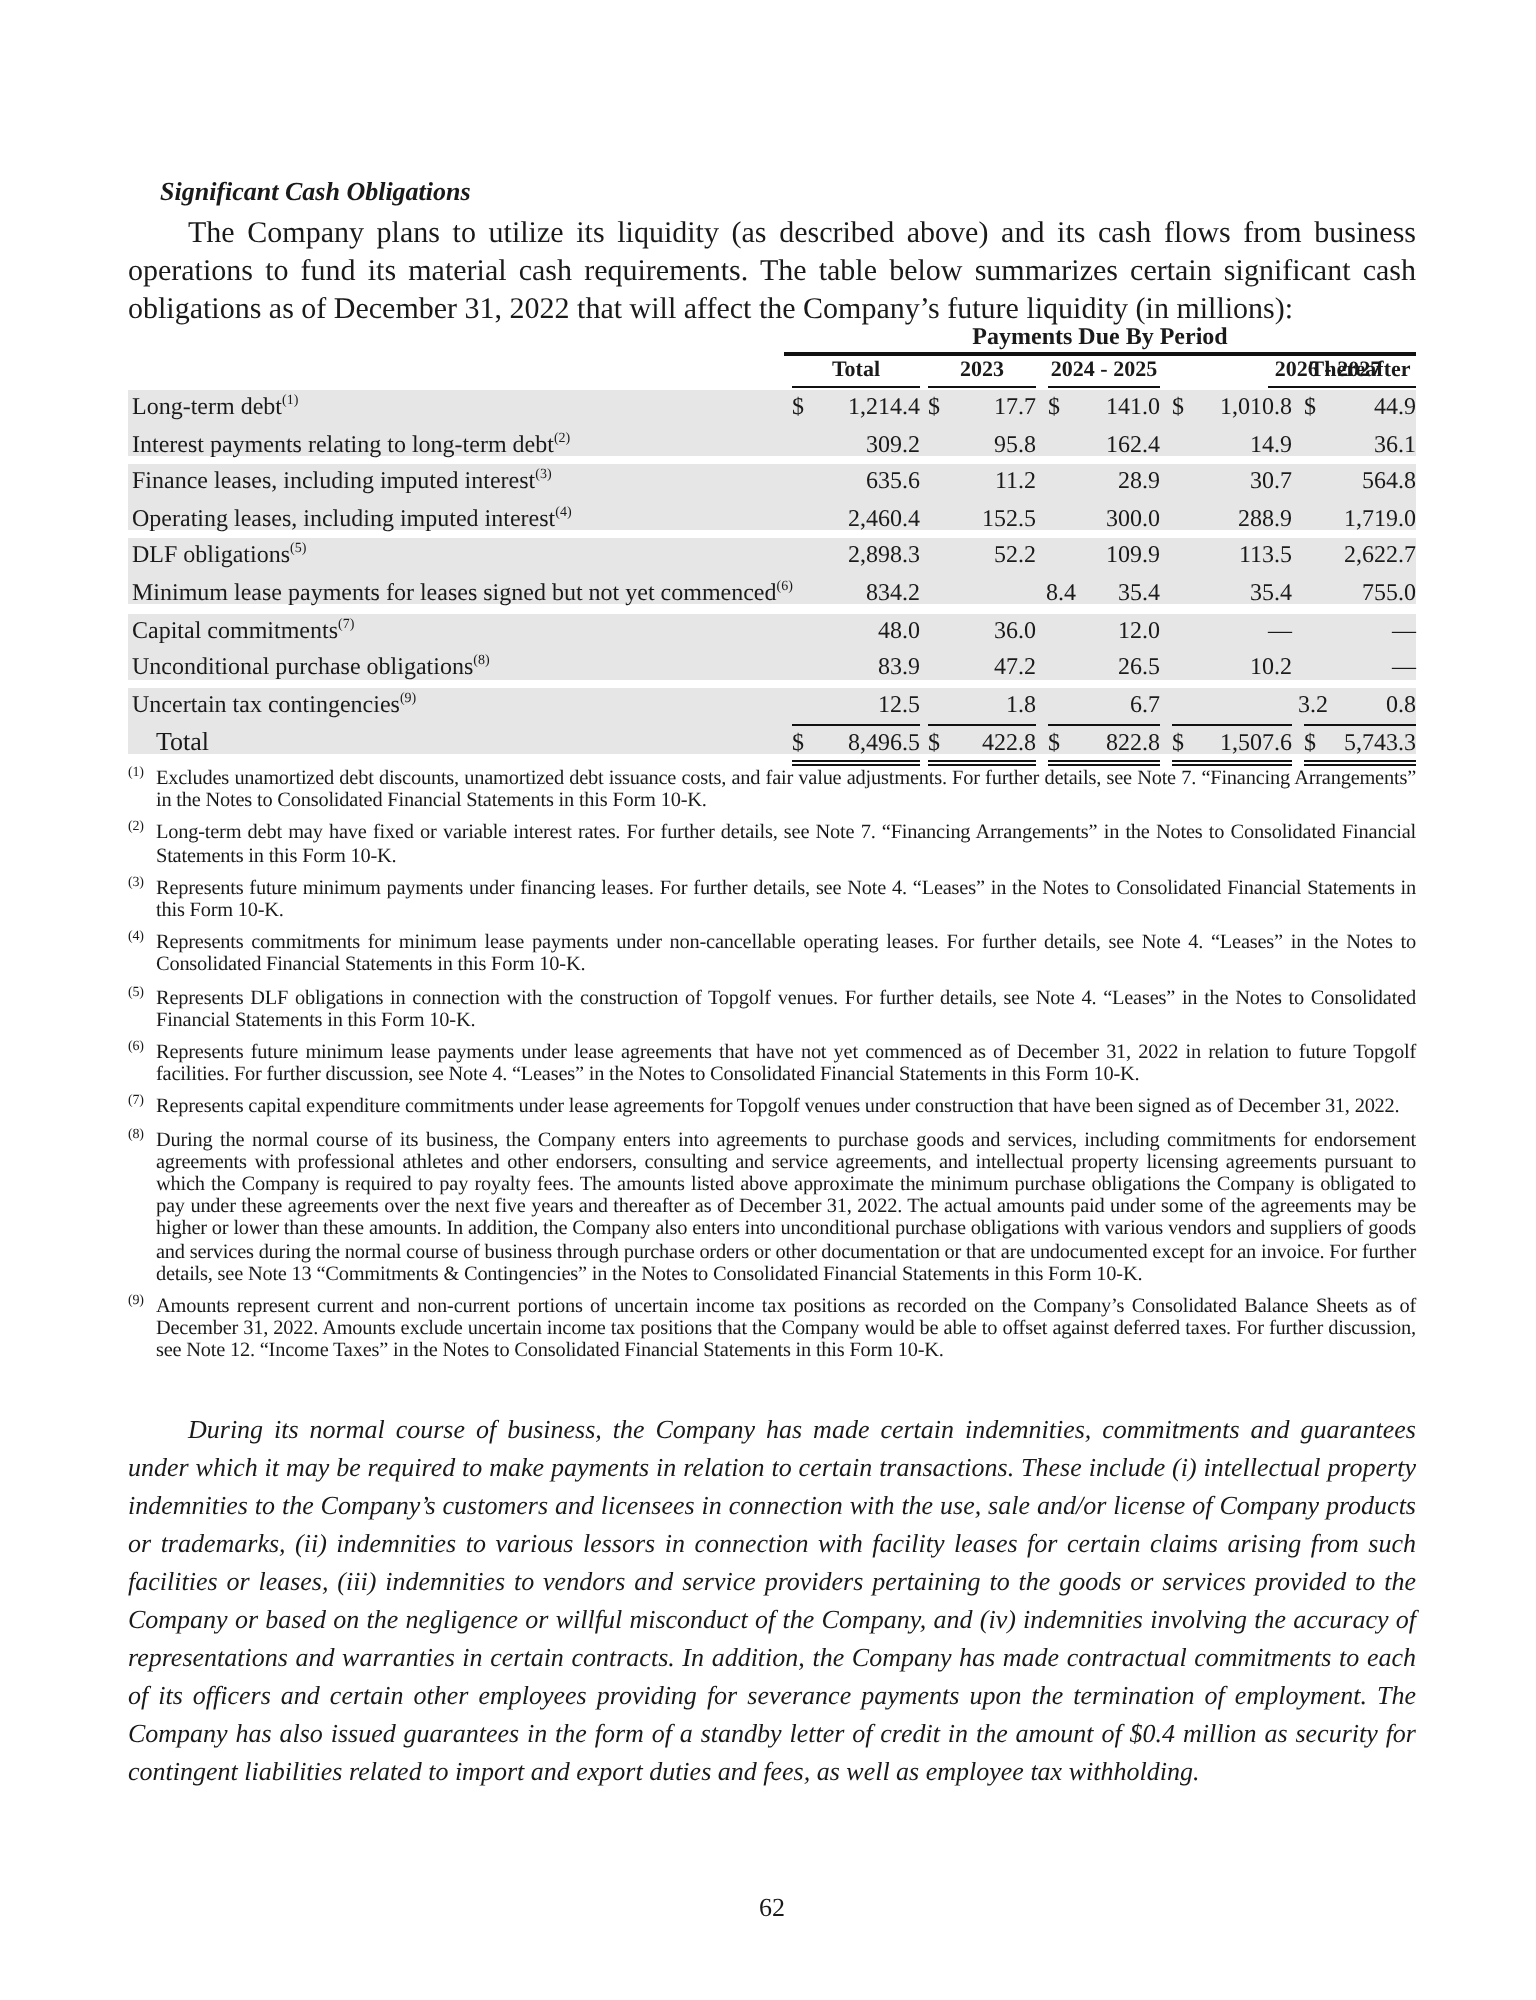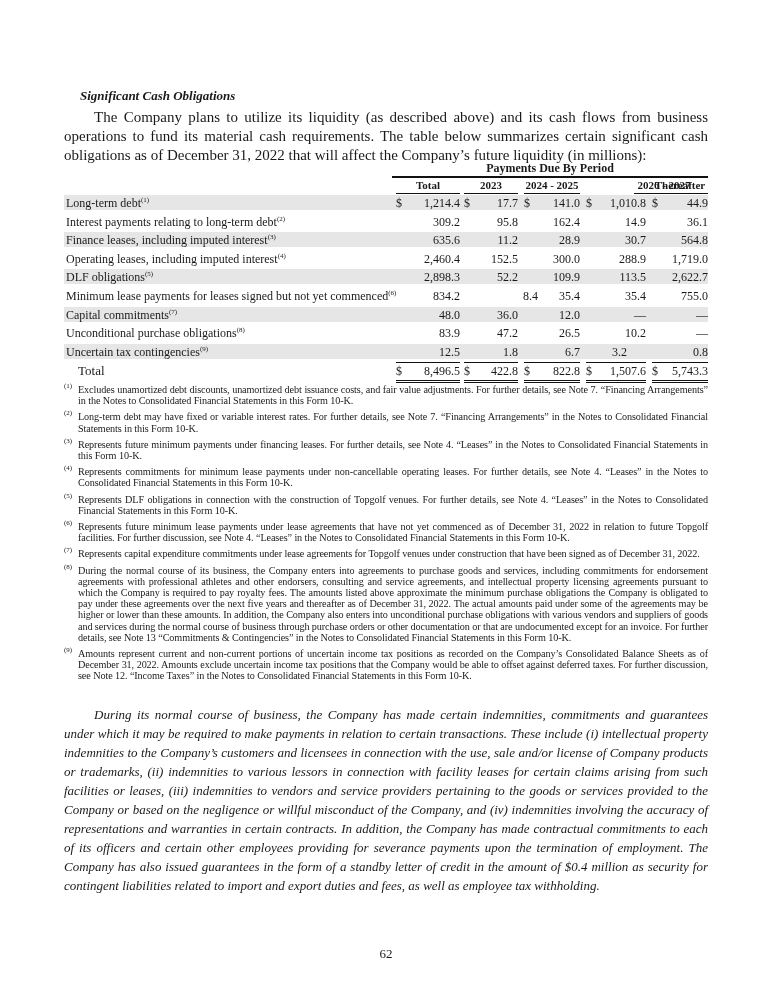--- a/index.html
+++ b/index.html
@@ -21,21 +21,21 @@
   .hdr-span {
     position: absolute; top: 0; left: 328px; width: 316px; text-align: center;
     font-weight: bold; font-size: 12px; line-height: 16px;
     border-bottom: 2px solid #111;
   }
   .col-hdr {
     position: absolute; top: 18px; font-weight: bold; font-size: 11px; line-height: 15px;
     text-align: center; border-bottom: 1.5px solid #111;
   }
   .row {
-    position: absolute; left: 0; width: 644px; height: 15px;
+    position: absolute; left: 0; width: 644px; height: 33px;
     font-size: 12px; line-height: 17px;
   }
   .row.shaded { background: #e6e6e6; }
   .row .label { position: absolute; left: 2px; top: 0; white-space: nowrap; }
   .row .label.total { left: 14px; font-size: 13px; }
   .row .label sup { font-size: 7px; vertical-align: 5px; line-height: 0; }
   .cell { position: absolute; top: 0; height: 17px; }
   .cell .dollar { position: absolute; left: 0; top: 0; }
   .cell .val { position: absolute; right: 0; top: 0; }
   .cell.total-cell { border-top: 1px solid #111; border-bottom: 3px double #111; height: 17px; }
@@ -221,21 +221,21 @@
         <span class="label">Uncertain tax contingencies<sup>(9)</sup></span>
         <div class="cell" style="left: 332px; width: 64px;">
           <span class="val">12.5</span>
         </div>
         <div class="cell" style="left: 400px; width: 54px;">
           <span class="val">1.8</span>
         </div>
         <div class="cell" style="left: 460px; width: 56px;">
           <span class="val">6.7</span>
         </div>
-        <div class="cell" style="left: 503px; width: 60px; text-decoration: underline;">
+        <div class="cell" style="left: 540px; width: 60px; text-decoration: underline;">
           <span class="val">3.2</span>
         </div>
         <div class="cell" style="left: 588px; width: 56px;">
           <span class="val">0.8</span>
         </div>
       </div>
       <div class="row" style="top: 202.4px;">
         <span class="label total">Total</span>
         <div class="cell total-cell" style="left: 332px; width: 64px;">
           <span class="dollar">$</span>

